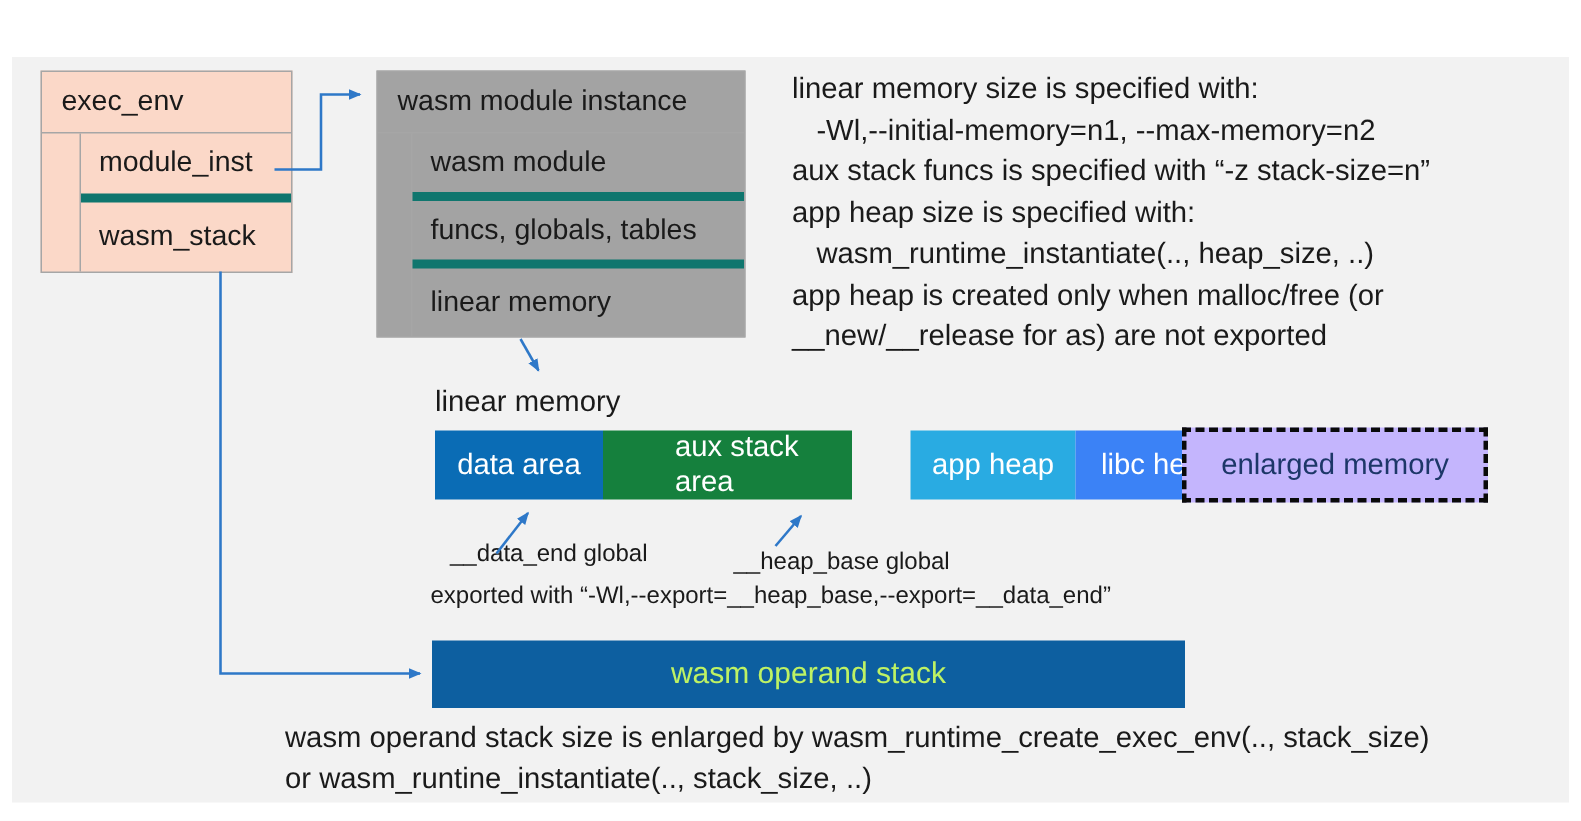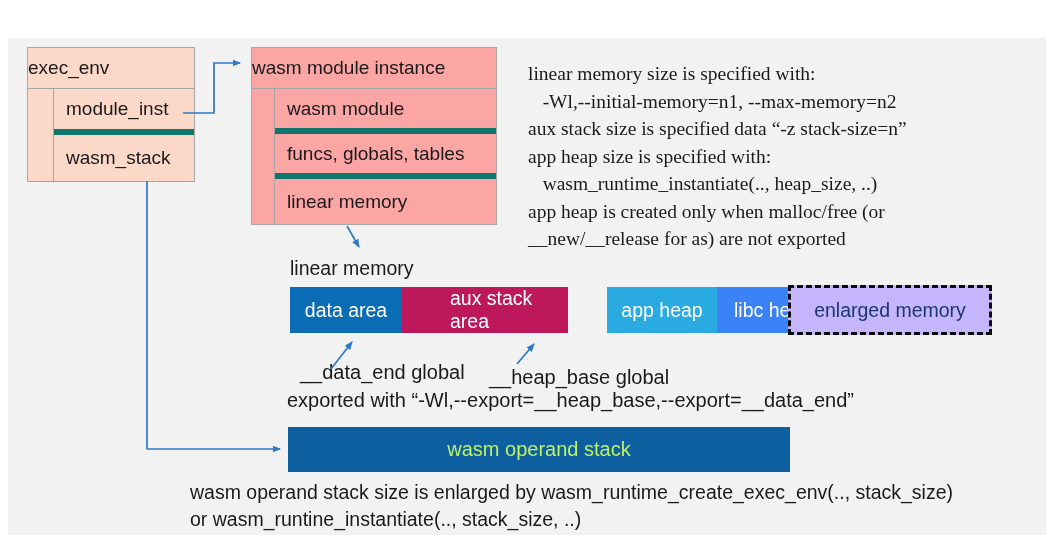--- a/index.html
+++ b/index.html
@@ -13,61 +13,61 @@
     position: absolute; left: 10px; top: 4px;
     font-size: 20px; color: #111;
   }
   .panel {
     position: absolute; left: 8px; top: 38px; width: 1038px; height: 497px;
     background: #f2f2f2;
   }
   
   .struct-box { position: absolute; border: 1px solid #a6a6a6; font-size: 19px; }
   .struct-header {
-    height: 41px; display: flex; align-items: center; 
+    height: 41px; display: flex; align-items: center; padding-left: 13px;
     border-bottom: 1px solid #a6a6a6;
   }
   .struct-body { display: flex; }
   .struct-strip { border-right: 1px solid #a6a6a6; }
   .struct-rows { flex: 1; }
   .struct-row {
     display: flex; align-items: center; padding-left: 12px;
     border-bottom: 6px solid #0f766e;
   }
   .struct-row:last-child { border-bottom: none; }
   #exec-env-box { left: 27px; top: 47px; width: 168px; }
   #exec-env-box .struct-strip { width: 26px; }
   #exec-env-box .struct-row { height: 46px; }
   #module-instance-box { left: 251px; top: 47px; width: 246px; }
   #module-instance-box .struct-strip { width: 23px; }
   #module-instance-box .struct-row { height: 45px; }
   
   .notes-top {
-    position: absolute; left: 528px; top: 60px;
-    font-size: 19.5px; line-height: 27.5px; font-family: Liberation Serif, serif;
+    position: absolute; left: 528px; top: 46px;
+    font-size: 19.5px; line-height: 27.5px;
   }
   .note-line { white-space: pre; }
   
   .lm-label { position: absolute; left: 290px; top: 257px; font-size: 19.5px; }
   .lm-bar { position: absolute; left: 290px; top: 287px; height: 46px; display: flex; }
   .lm-seg {
     height: 46px; display: flex; align-items: center; justify-content: center;
     color: #ffffff; font-size: 19.5px;
   }
   .seg-0 { width: 112px; }
   .seg-1 { width: 166px; }
   .seg-2 { width: 110px; }
   .seg-3 { width: 112px; }
   .enlarged-box {
     position: absolute; left: 788px; top: 285px; width: 204px; height: 50px;
     background: #c4b5fd; border: 3px dashed #0a0a0a;
     display: flex; align-items: center; justify-content: center;
     font-size: 19.5px;
   }
-  .marker-label { position: absolute; font-size: 20px; }
+  .marker-label { position: absolute; font-size: 16px; }
   #data-end-label { left: 300px; top: 361px; }
   #heap-base-label { left: 489px; top: 366px; }
   #exported-label { left: 287px; top: 389px; }
   
   .operand-bar {
     position: absolute; left: 288px; top: 427px; width: 502px; height: 45px;
     display: flex; align-items: center; justify-content: center;
     color: #bef264; font-size: 20px;
   }
   .notes-bottom {
@@ -91,46 +91,46 @@
     <div class="struct-header">exec_env</div>
     <div class="struct-body">
       <div class="struct-strip"></div>
       <div class="struct-rows">
         <div class="struct-row">module_inst</div>
         <div class="struct-row">wasm_stack</div>
       </div>
     </div>
   </div>
 
-  <div class="struct-box" id="module-instance-box" style="background: #fca5a5;">
+  <div class="struct-box" id="module-instance-box" style="background: #a3a3a3;">
     <div class="struct-header">wasm module instance</div>
     <div class="struct-body">
       <div class="struct-strip"></div>
       <div class="struct-rows">
         <div class="struct-row">wasm module</div>
         <div class="struct-row">funcs, globals, tables</div>
         <div class="struct-row">linear memory</div>
       </div>
     </div>
   </div>
 
   <div class="notes-top">
     <div class="note-line">linear memory size is specified with:</div>
     <div class="note-line">   -Wl,--initial-memory=n1, --max-memory=n2</div>
-    <div class="note-line">aux stack size is specified data “-z stack-size=n”</div>
+    <div class="note-line">aux stack funcs is specified with “-z stack-size=n”</div>
     <div class="note-line">app heap size is specified with:</div>
     <div class="note-line">   wasm_runtime_instantiate(.., heap_size, ..)</div>
     <div class="note-line">app heap is created only when malloc/free (or</div>
     <div class="note-line">__new/__release for as) are not exported</div>
   </div>
 
   <div class="lm-label">linear memory</div>
   <div class="lm-bar">
     <div class="lm-seg seg-0" style="background: rgb(10, 108, 181);">data area</div>
-    <div class="lm-seg seg-1" style="background: #be185d; padding-left: 48px;">aux stack area</div>
+    <div class="lm-seg seg-1" style="background: #15803d; padding-left: 48px;">aux stack area</div>
     <div class="lm-seg seg-2" style="background: rgb(41, 171, 226); margin-left: 39px;">app heap</div>
     <div class="lm-seg seg-3" style="background: #3b82f6;">libc heap</div>
   </div>
   <div class="enlarged-box" style="color: rgb(29, 55, 104);">enlarged memory</div>
 
   <div class="marker-label" id="data-end-label">__data_end global</div>
   <div class="marker-label" id="heap-base-label">__heap_base global</div>
   <div class="marker-label" id="exported-label">exported with “-Wl,--export=__heap_base,--export=__data_end”</div>
 
   <div class="operand-bar" style="background: rgb(13, 95, 160);">wasm operand stack</div>

